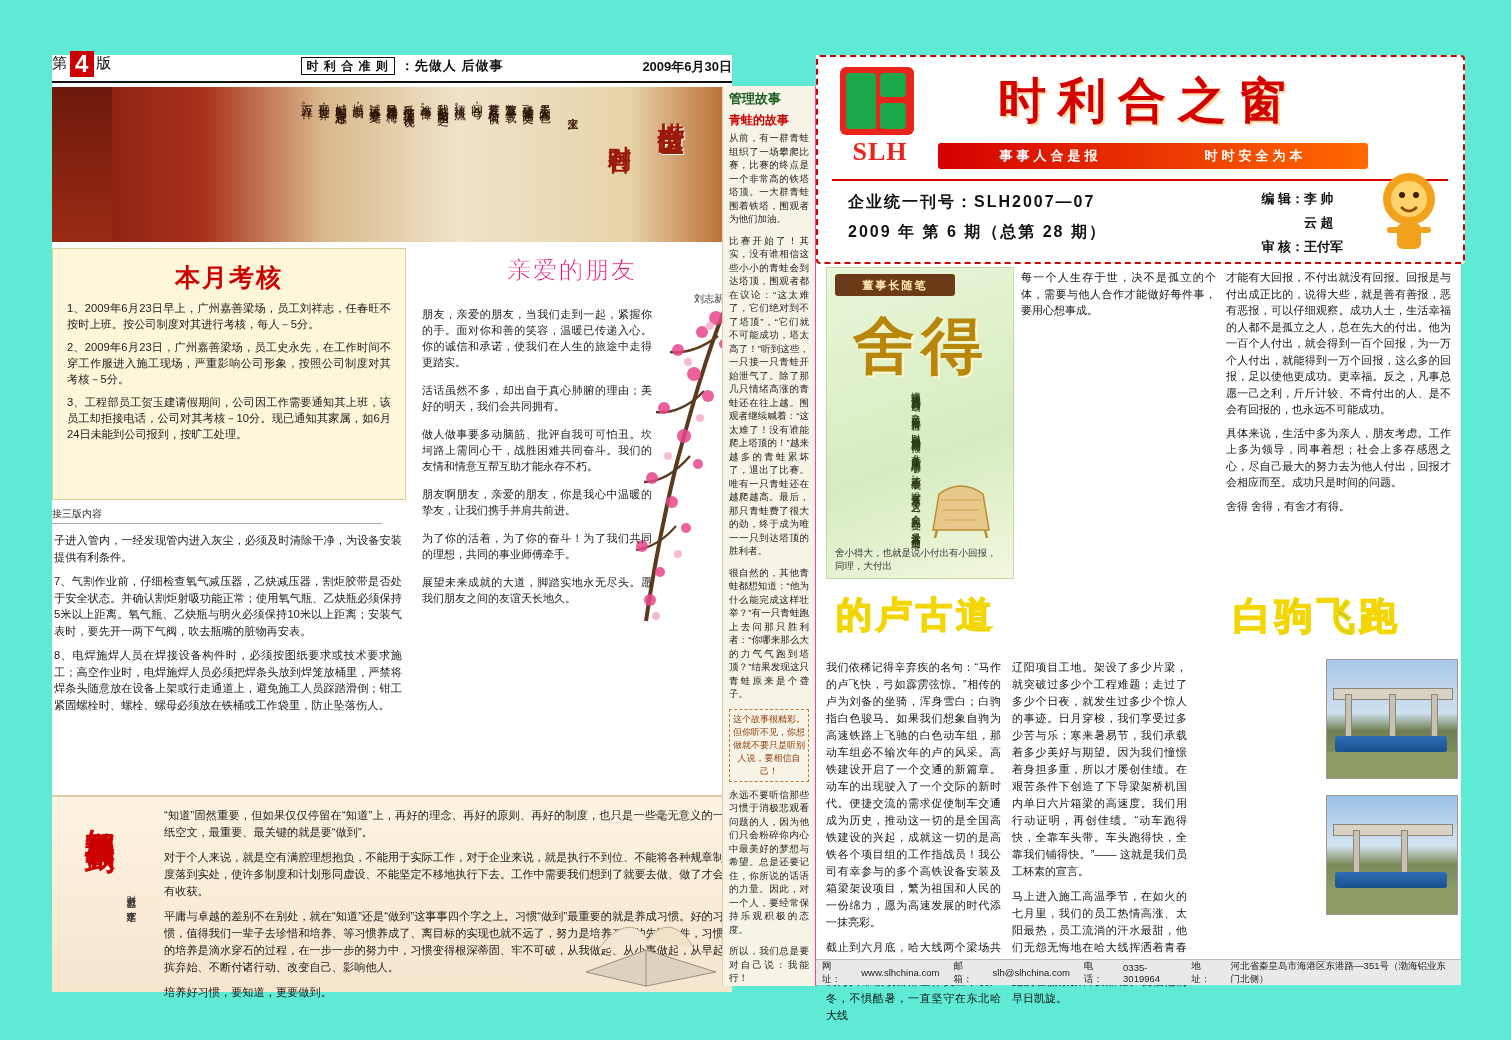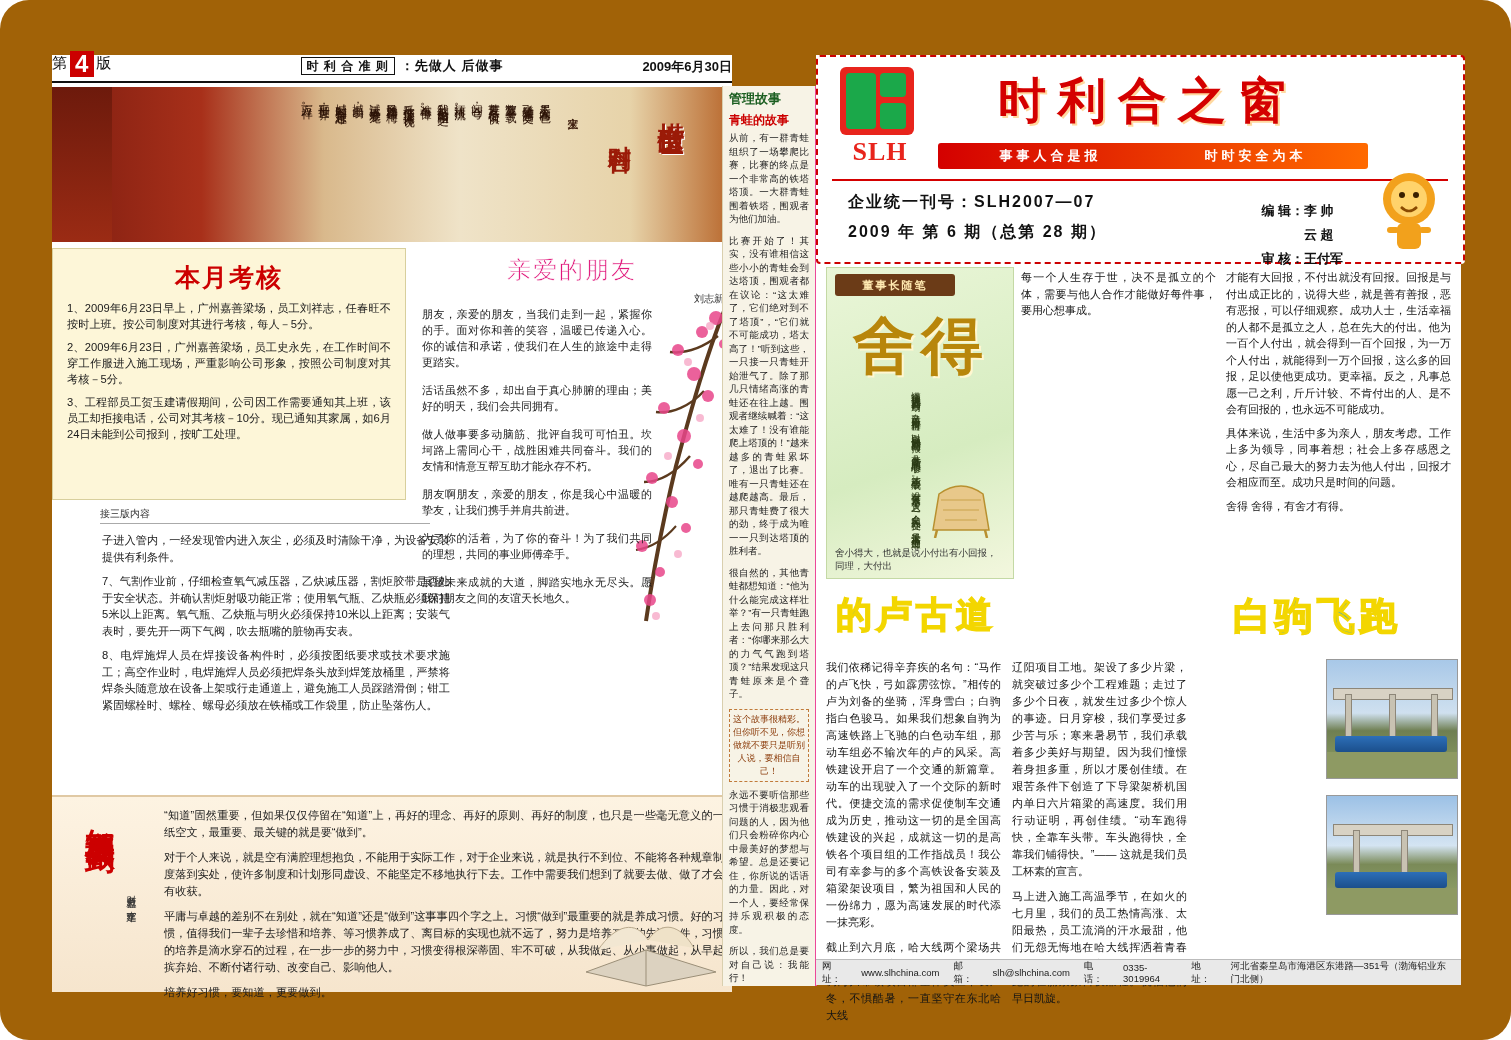--- a/index.html
+++ b/index.html
@@ -1,17 +1,17 @@
 <!DOCTYPE html>
 <html><head>
 <meta charset="utf-8">
 <style>
   html,body{margin:0;padding:0;background:#ffffff;}
   body{width:1511px;height:1040px;position:relative;font-family:"Liberation Sans","DejaVu Sans",sans-serif;overflow:hidden;}
-  .page{position:absolute;inset:0;background:#a16207;border-radius:29px;}
+  .page{position:absolute;inset:0;background:#5eead4;}
 
   
   .left-page{position:absolute;left:52px;top:55px;width:680px;height:930px;background:#fff;}
 
   .masthead{position:absolute;left:0;top:0;width:680px;height:32px;}
   .mast-page-no{position:absolute;left:0;top:-4px;font-size:15px;color:#111;letter-spacing:1px;}
   .mast-page-no .bignum{display:inline-block;background:#c00;color:#fff;font-weight:bold;font-size:24px;padding:0 5px;line-height:26px;vertical-align:-4px;margin:0 2px;}
   .mast-center{position:absolute;left:200px;top:2px;width:300px;text-align:center;font-size:13px;font-weight:bold;color:#111;letter-spacing:1px;}
   .mast-center .boxed{border:1px solid #111;padding:1px 5px;margin-right:6px;font-size:12px;margin-top:23px;}
   .mast-date{position:absolute;right:0;top:3px;font-size:13px;font-weight:bold;color:#111;}
@@ -32,21 +32,21 @@
   .box-exam p{margin:0 14px 7px;font-size:11.2px;line-height:16px;color:#1a1a1a;text-align:justify;text-indent:0;}
 
   .box-friend{position:absolute;left:360px;top:193px;width:320px;height:420px;background:#fff;overflow:hidden;}
   .friend-title{position:absolute;left:12px;top:6px;width:296px;text-align:center;font-size:24px;font-weight:normal;color:#e0157a;letter-spacing:2px;-webkit-text-stroke:0.6px #fff;}
   .friend-author{position:absolute;right:8px;top:44px;font-size:10px;color:#333;}
   .friend-body{position:absolute;left:10px;top:58px;width:230px;}
   .friend-body p{margin:0 0 12px;font-size:11px;line-height:16px;color:#1a1a1a;text-align:justify;}
   .plum{position:absolute;right:-4px;top:48px;width:130px;height:330px;}
 
   
-  .cont-sec{position:absolute;left:0;top:452px;width:352px;height:275px;margin-left:48px;}
+  .cont-sec{position:absolute;left:0;top:452px;width:352px;height:275px;}
   .cont-label{font-size:10px;color:#333;border-bottom:1px solid #aaa;padding-bottom:2px;width:330px;}
   .cont-sec p{margin:8px 2px 7px;font-size:11.2px;line-height:16.5px;color:#1a1a1a;text-align:justify;}
 
   
   .bottom-art{position:absolute;left:0;top:740px;width:680px;height:195px;background:linear-gradient(180deg,#fdf3e2,#f6e5cd);border-top:2px solid #e0c9a4;}
   .bt-title{position:absolute;left:14px;top:8px;width:54px;font-size:30px;font-weight:bold;color:#c00;writing-mode:vertical-rl;text-orientation:upright;letter-spacing:3px;line-height:40px;}
   .bt-author{position:absolute;left:72px;top:90px;font-size:10px;color:#333;writing-mode:vertical-rl;text-orientation:upright;letter-spacing:1px;}
   .bt-body{position:absolute;left:112px;top:10px;width:560px;}
   .bt-body p{margin:0 0 8px;font-size:11.2px;line-height:17px;color:#1a1a1a;text-align:justify;}
   .bt-deco{position:absolute;right:6px;bottom:2px;width:150px;height:80px;}
@@ -65,21 +65,21 @@
   .logo{position:absolute;left:14px;top:10px;width:96px;height:100px;}
   .logo .sq{position:absolute;left:8px;top:0;width:74px;height:68px;background:#e8241c;border-radius:6px;}
   .logo .g1{position:absolute;left:14px;top:6px;width:30px;height:56px;background:#1ba84a;border-radius:4px;}
   .logo .g2{position:absolute;left:48px;top:6px;width:26px;height:24px;background:#1ba84a;border-radius:4px;}
   .logo .g3{position:absolute;left:48px;top:36px;width:26px;height:26px;background:#1ba84a;border-radius:4px;}
   .logo .slh{position:absolute;left:0;top:70px;width:96px;text-align:center;font-size:26px;font-weight:bold;color:#e8241c;letter-spacing:1px;font-family:"Liberation Serif",serif;}
   .np-title{position:absolute;left:120px;top:12px;width:420px;text-align:center;font-size:48px;font-weight:bold;color:#d40000;letter-spacing:12px;font-family:"DejaVu Serif",serif;line-height:62px;text-shadow:2px 2px 0 #ffd9a0;}
   .np-slogan{position:absolute;left:120px;top:86px;width:430px;height:26px;background:linear-gradient(90deg,#d40000,#ff6a00);border-radius:3px;color:#fff;font-size:13px;font-weight:bold;letter-spacing:4px;display:flex;align-items:center;justify-content:space-around;padding:0 10px;box-sizing:border-box;}
   .np-divider{position:absolute;left:14px;top:122px;width:616px;height:2px;background:#d40000;}
   .np-issue{position:absolute;left:30px;top:130px;font-size:16px;font-weight:bold;color:#111;letter-spacing:2px;line-height:30px;}
-  .np-editors{position:absolute;right:120px;top:142px;font-size:13px;font-weight:bold;color:#111;line-height:24px;text-align:left;}
+  .np-editors{position:absolute;right:120px;top:130px;font-size:13px;font-weight:bold;color:#111;line-height:24px;text-align:left;}
   .mascot{position:absolute;right:14px;top:112px;width:80px;height:86px;}
 
   
   .rm{position:absolute;left:0;top:212px;width:645px;height:690px;padding-left:7px;}
   .shede{position:absolute;left:10px;top:0;width:186px;height:310px;background:linear-gradient(160deg,#eaf6d8,#d6ecc0 60%,#f3f7de);border:1px solid #c4d9a5;}
   .shede-tag{position:absolute;left:8px;top:6px;width:120px;height:22px;background:#6b3b17;border-radius:3px;color:#ffe9b0;font-size:11px;font-weight:bold;letter-spacing:2px;text-align:center;line-height:22px;}
   .shede-big{position:absolute;left:10px;top:36px;width:168px;text-align:center;font-size:62px;font-weight:bold;color:#b8860b;letter-spacing:6px;font-family:"DejaVu Serif",serif;text-shadow:2px 2px 0 #fff7d0;}
   .shede-txt{position:absolute;left:8px;top:116px;width:88px;height:160px;writing-mode:vertical-rl;text-orientation:upright;font-size:9.5px;line-height:14px;color:#2a3a14;letter-spacing:1px;}
   .chair{position:absolute;right:10px;bottom:40px;width:84px;height:78px;}
   .shede-cap{position:absolute;left:8px;bottom:6px;width:170px;font-size:9.5px;color:#333;line-height:13px;}

